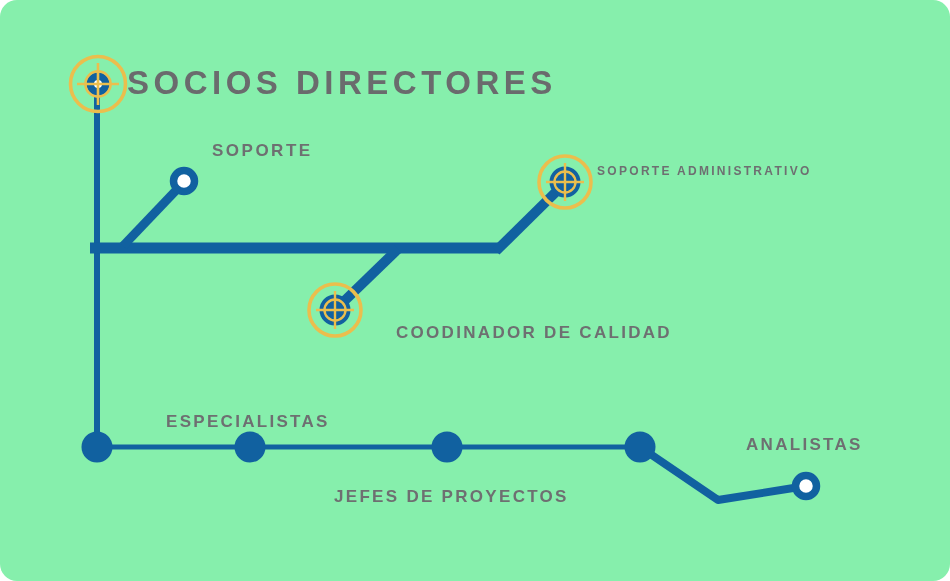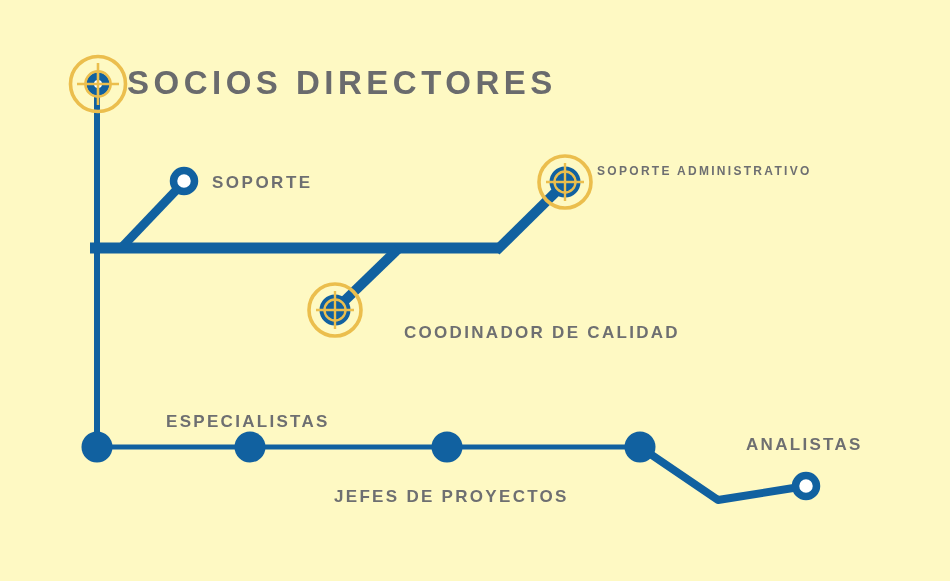--- a/index.html
+++ b/index.html
@@ -5,22 +5,23 @@
   html, body {
     margin: 0;
     padding: 0;
     background: #ffffff;
     font-family: "Liberation Sans", "DejaVu Sans", sans-serif;
   }
   .canvas {
     position: relative;
     width: 950px;
     height: 581px;
-    background: #fef9c3;
+    background: #86efac;
     overflow: hidden;
+    border-radius: 17px;
   }
   .canvas svg {
     position: absolute;
     left: 0;
     top: 0;
   }
   .lbl {
     position: absolute;
     color: #6e6f71;
     font-weight: 700;
@@ -32,21 +33,20 @@
     top: 64px;
     font-size: 33px;
     letter-spacing: 4.5px;
     color: #6a6b6d;
   }
   .lbl-soporte {
     left: 212px;
     top: 141px;
     font-size: 17px;
     letter-spacing: 2.5px;
-    margin-top: 32px;
   }
   .lbl-soporte-sub {
     left: 212px;
     top: 165px;
     font-size: 12.5px;
     letter-spacing: 1.6px;
     color: #77787a;
     line-height: 20.5px;
     font-weight: 700;
   }
@@ -54,21 +54,20 @@
     left: 597px;
     top: 164px;
     font-size: 12px;
     letter-spacing: 2.3px;
   }
   .lbl-coodinador {
     left: 396px;
     top: 323px;
     font-size: 17px;
     letter-spacing: 2.3px;
-    margin-left: 8px;
   }
   .lbl-especialistas {
     left: 166px;
     top: 412px;
     font-size: 17px;
     letter-spacing: 2.3px;
   }
   .lbl-jefes {
     left: 322px;
     top: 487px;

